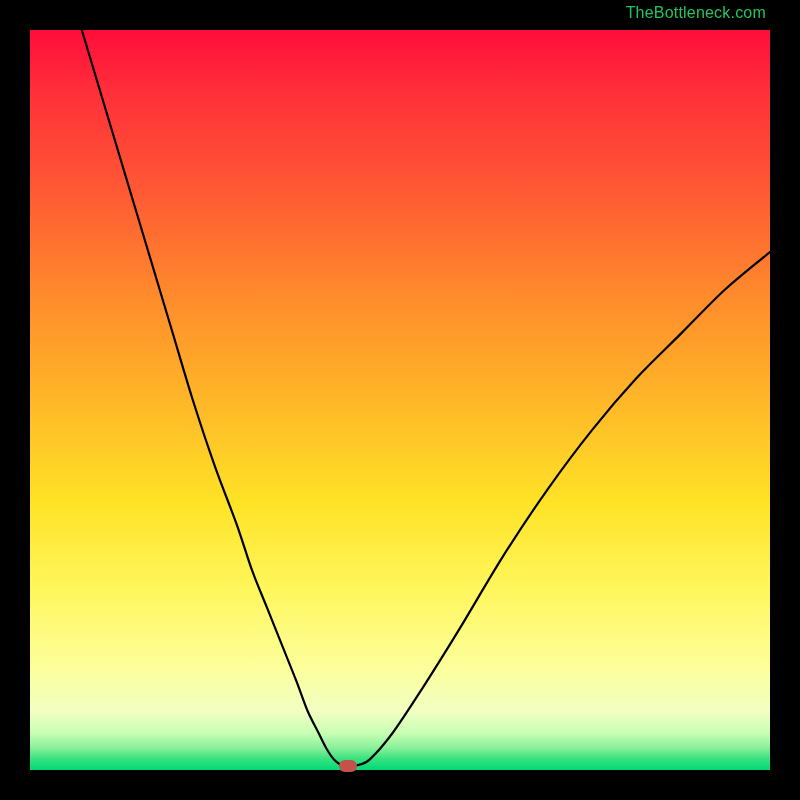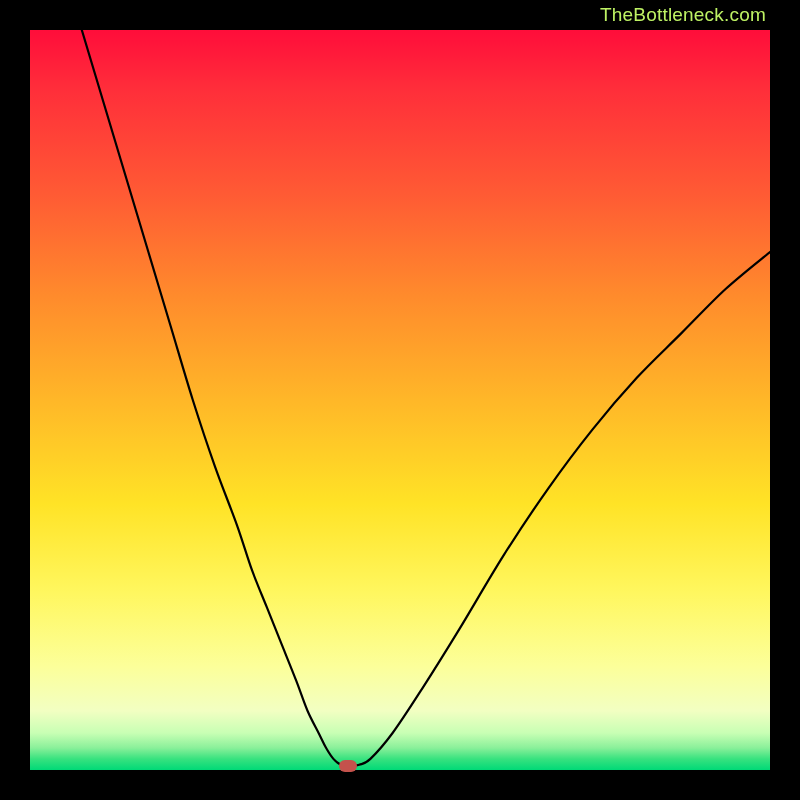--- a/index.html
+++ b/index.html
@@ -37,22 +37,22 @@
       #c8ffb4 95%,
       #8af09a 97%,
       #38e27f 98.5%,
       #00d977 100%
     );
   }
   .watermark {
     position: absolute;
     top: 4px;
     right: 34px;
-    color: #bef264;
-    font-size: 19px;
+    color: #22c55e;
+    font-size: 16px;
     letter-spacing: 0.2px;
     user-select: none;
   }
   .curve-svg {
     position: absolute;
     left: 30px;
     top: 30px;
     width: 740px;
     height: 740px;
   }

